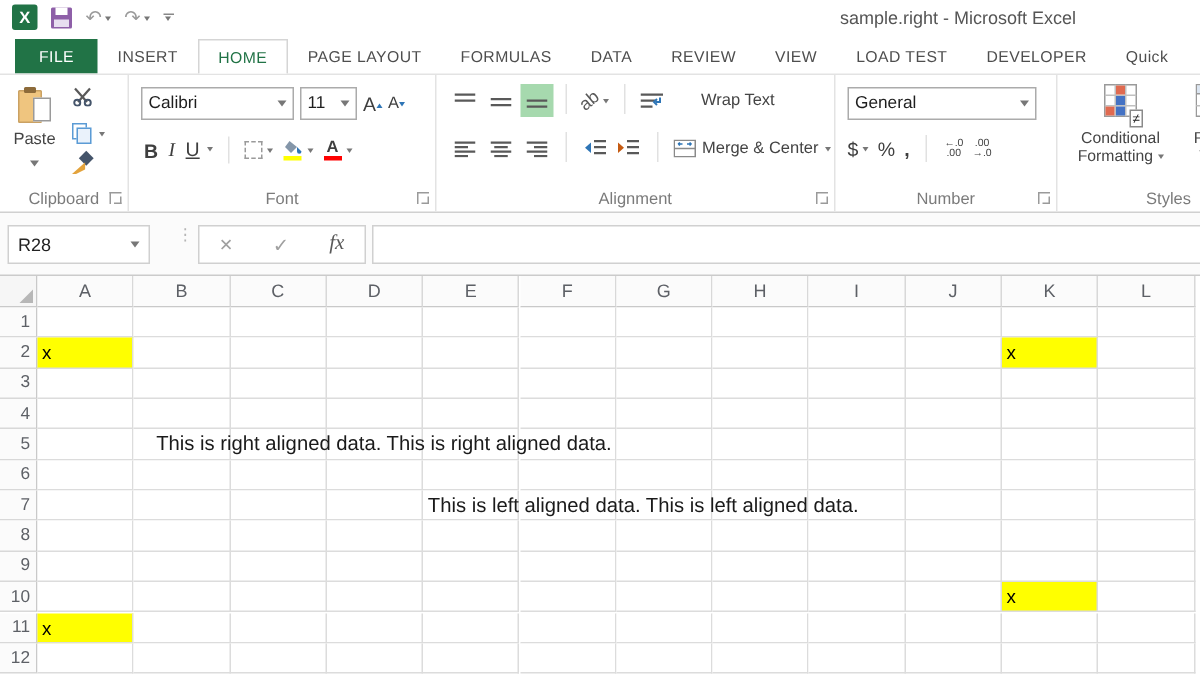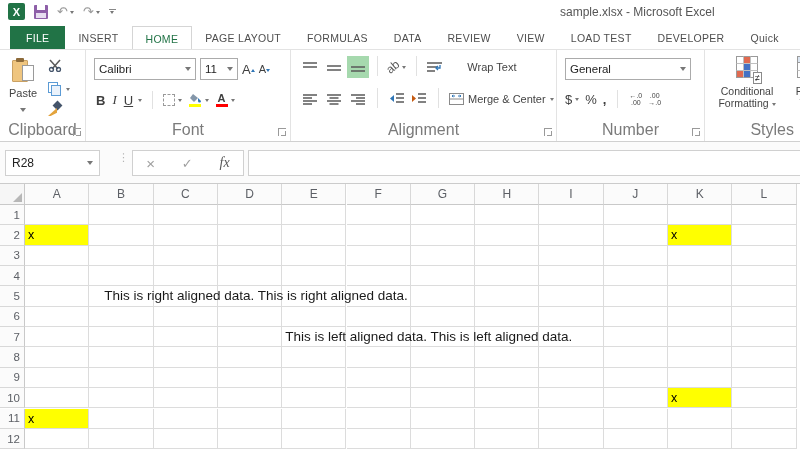--- a/index.html
+++ b/index.html
@@ -29,21 +29,21 @@
   .tab { font-size:10.5px; letter-spacing:.3px; padding:0 13px; display:flex; align-items:center;
     color:#4e4e4e; white-space:nowrap; }
   .tab.file { background:#217346; color:#fff; margin-left:10px; padding:0 16px; }
   .tab.active { color:#217346; background:#fff; border:1px solid #d5d5d5; border-bottom:none;
     margin-bottom:-1px; }
 
   
   #ribbon { position:relative; height:92px; background:#fff; border-bottom:1px solid #d0d0d0;
     display:flex; overflow:hidden; }
   .rgroup { position:relative; border-right:1px solid #e3e3e3; flex:none; }
-  .glabel { position:absolute; bottom:2px; left:0; right:0; text-align:center; font-size:16px;
+  .glabel { position:absolute; bottom:2px; left:0; right:0; text-align:center; font-size:11px;
     color:#7b7b7b; }
   .launcher { position:absolute; right:4px; bottom:5px; width:8px; height:8px;
     border-left:1px solid #9a9a9a; border-top:1px solid #9a9a9a; }
   .launcher:after { content:""; position:absolute; right:0px; bottom:0px; width:4px; height:4px;
     border-right:1.5px solid #9a9a9a; border-bottom:1.5px solid #9a9a9a; }
   .rrow { display:flex; align-items:center; }
   .rbtn { display:flex; align-items:center; justify-content:center; border:1px solid transparent;
     border-radius:0; color:#3f3f3f; }
   .rbtn.sel { background:#a6d9ae; }
   .combo { background:#fff; border:1px solid #ababab; height:22px; display:flex; align-items:center;
@@ -118,21 +118,21 @@
   <div class="qat">
     <div class="xl-logo">X</div>
     <div class="save-ico"></div>
     <span class="arrow-ico">↶<span class="caret sm" style="margin-left:2px;"></span></span>
     <span class="arrow-ico">↷<span class="caret sm" style="margin-left:2px;"></span></span>
     <div class="qat-dd">
       <div class="bar"></div>
         <span class="caret sm"></span>
     </div>
   </div>
-  <span id="window-title">sample.xlsx - Microsoft Excel</span>
+  <span id="window-title">sample.right - Microsoft Excel</span>
 </div>
 
 <div id="tabbar">
   <div class="tab file">FILE</div>
   <div class="tab">INSERT</div>
   <div class="tab active">HOME</div>
   <div class="tab">PAGE LAYOUT</div>
   <div class="tab">FORMULAS</div>
   <div class="tab">DATA</div>
   <div class="tab">REVIEW</div>

